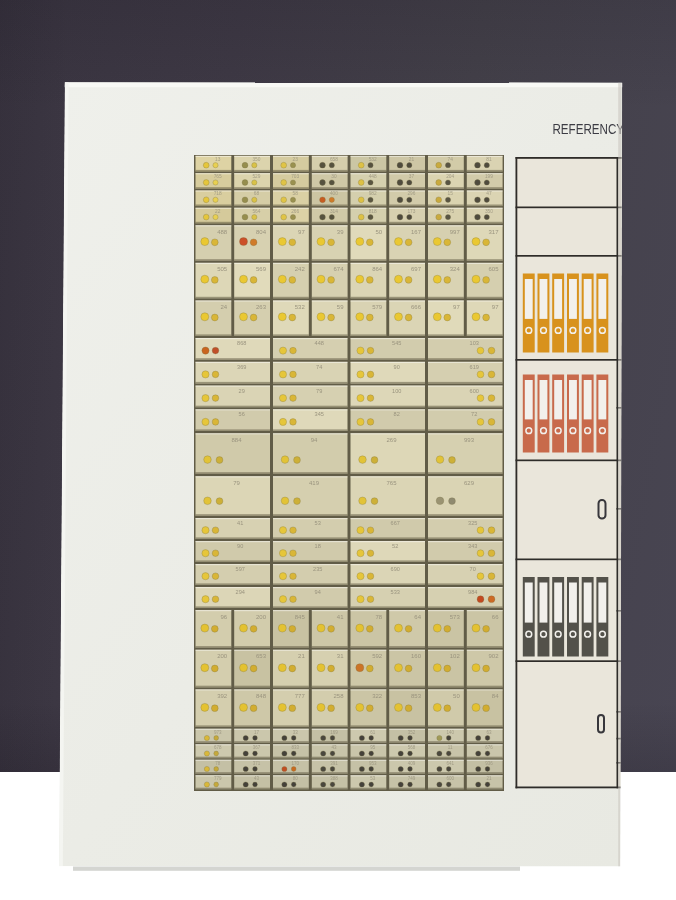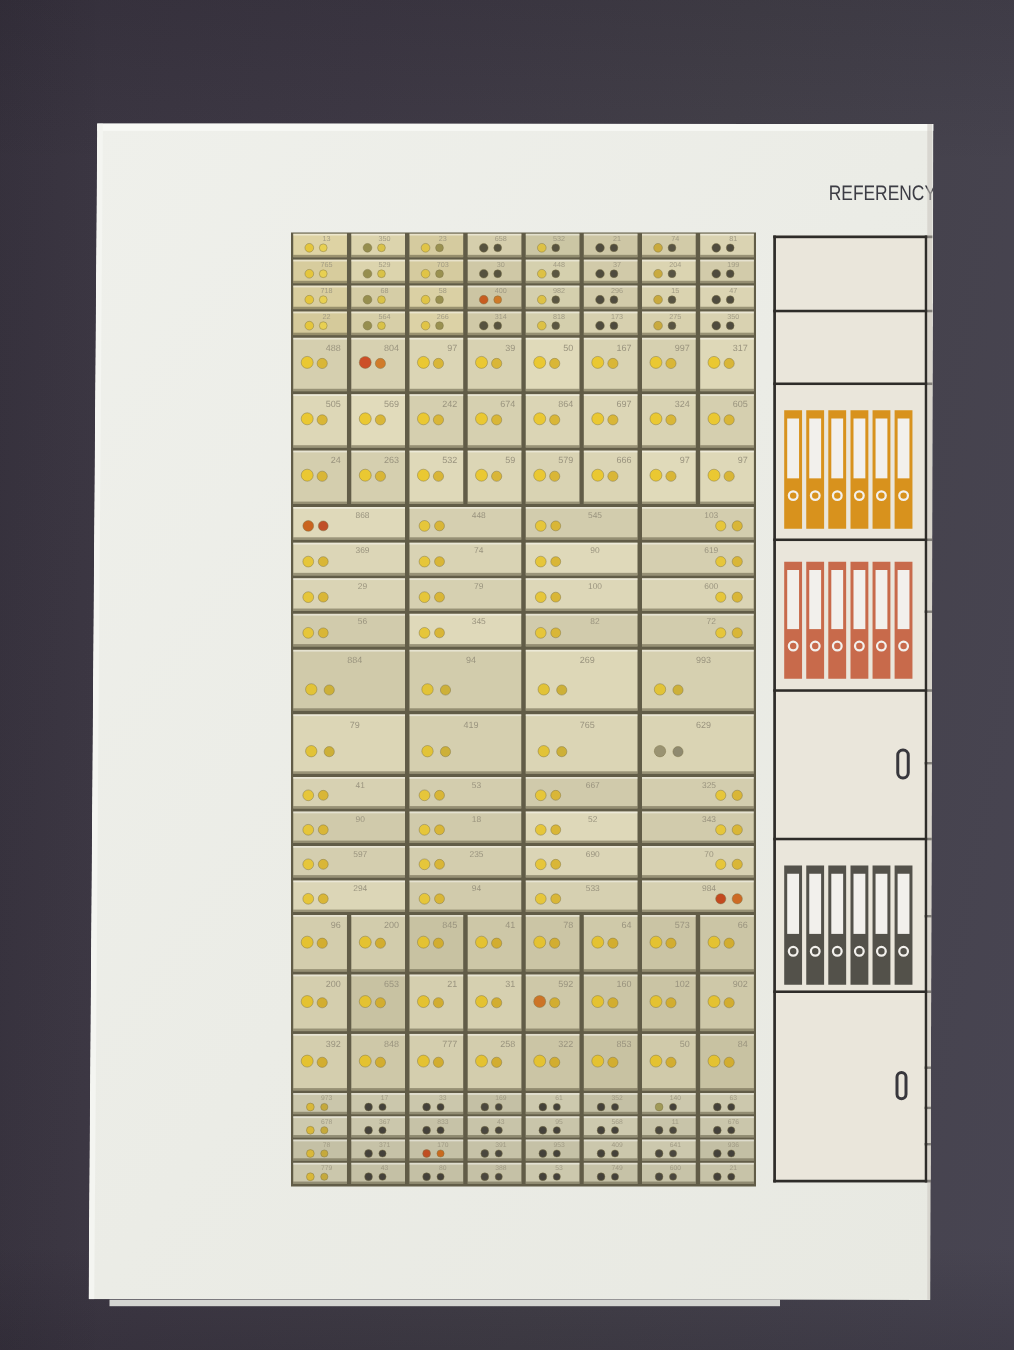--- a/index.html
+++ b/index.html
@@ -1,18 +1,18 @@
 <!DOCTYPE html>
 <html><head>
 <meta charset="utf-8">
 <style>
   html,body { margin:0; padding:0; }
   body { width:676px; height:900px; overflow:hidden;
          font-family:"Liberation Sans", sans-serif; }
-  .stage { position:relative; width:676px; height:900px;
+  .stage { position:relative; width:676px; height:772px;
             background:linear-gradient(to bottom, rgba(18,14,24,0.13), rgba(18,14,24,0) 110px),
                        linear-gradient(to right, rgba(14,11,19,0.10), rgba(14,11,19,0) 70px),
                        linear-gradient(to top, rgba(16,12,22,0.16), rgba(16,12,22,0) 70px),
                        linear-gradient(100deg,#3a3541 0%,#3e3945 30%,#434049 60%,#484552 100%); }
 </style>
 </head>
 <body>
 <div class="stage">
 <svg width="676" height="900" viewBox="0 0 676 900" xmlns="http://www.w3.org/2000/svg" style="position:absolute;left:0;top:0">
   <defs>

